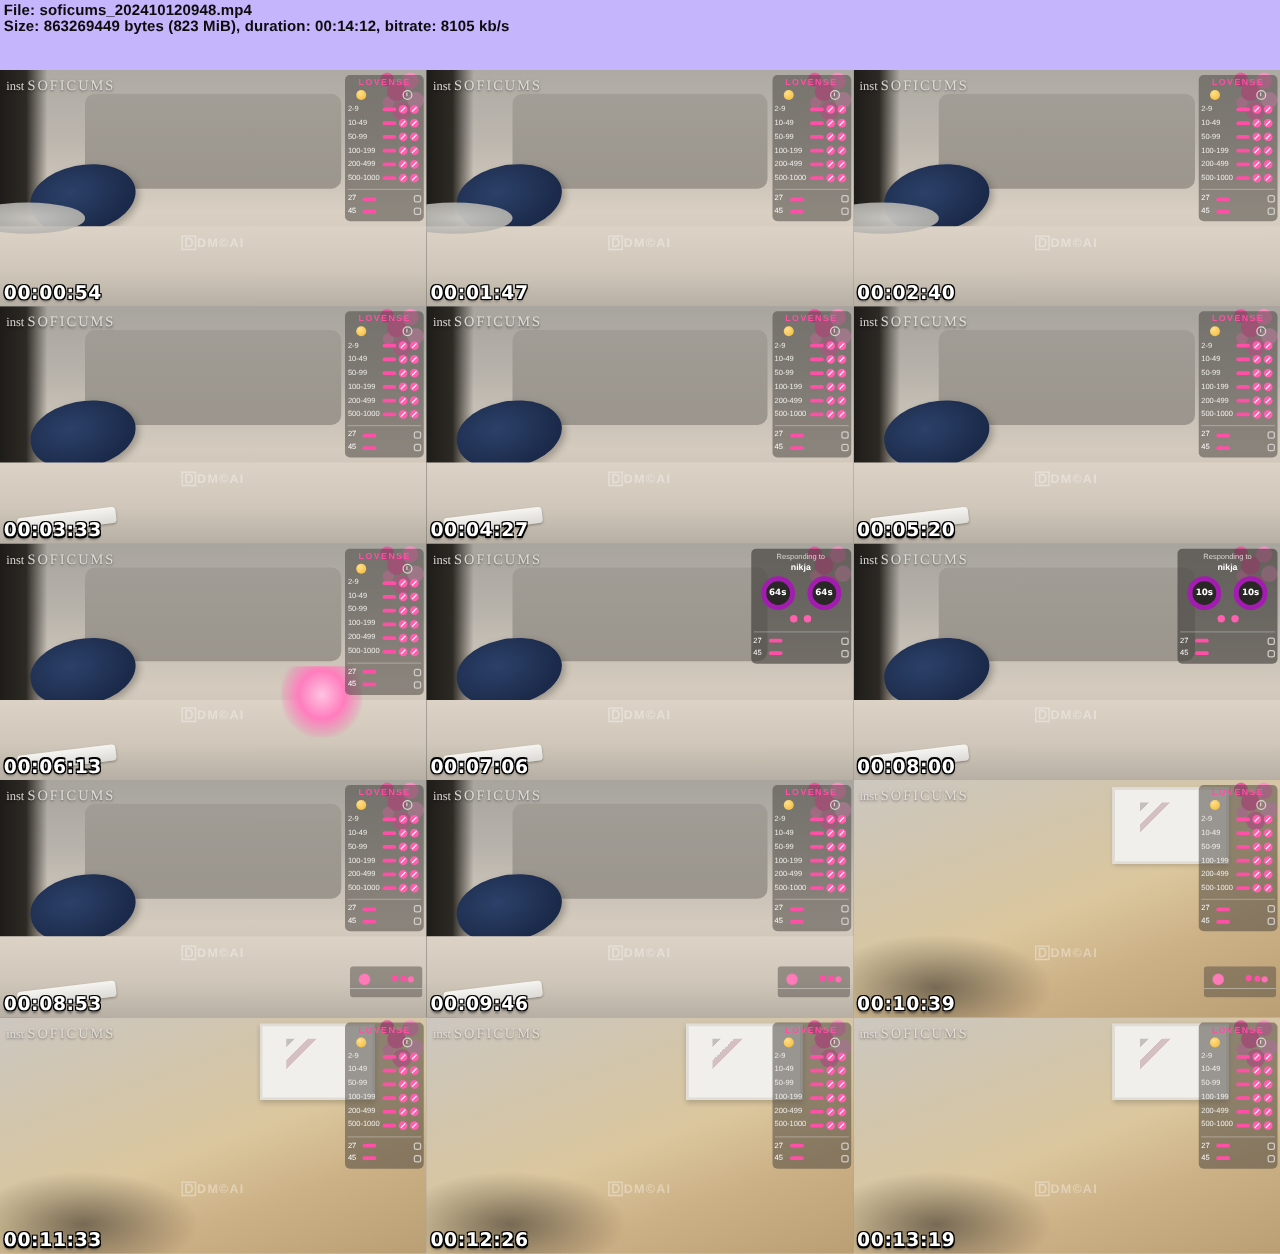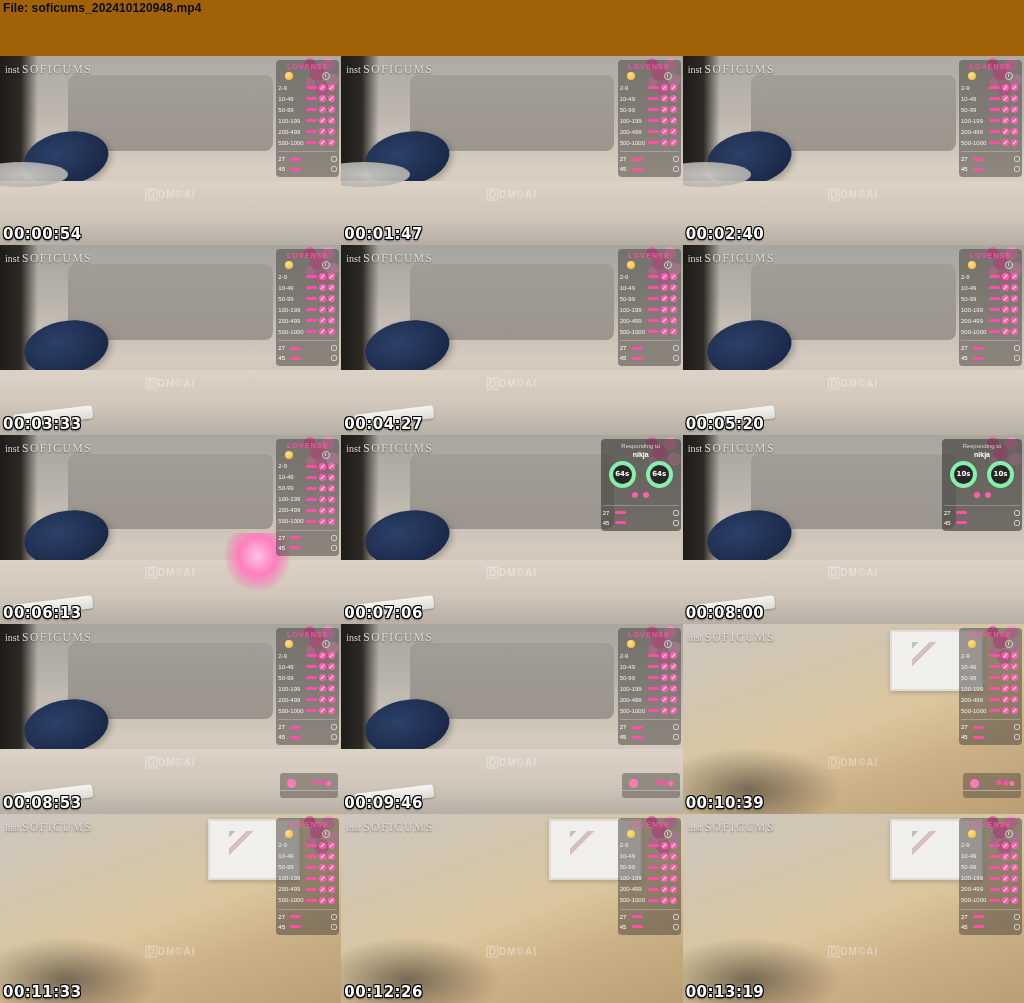--- a/index.html
+++ b/index.html
@@ -1,19 +1,19 @@
 <!DOCTYPE html>
 <html><head>
 <meta charset="utf-8">
 <style>
   html,body{margin:0;padding:0;}
   body{width:1024px;height:1003px;background:#fff;font-family:"Liberation Sans",sans-serif;overflow:hidden;}
 
   
-  .header{height:56px;box-sizing:border-box;padding:2px 0 0 3px;background:#a16207;}
+  .header{height:56px;box-sizing:border-box;padding:2px 0 0 3px;background:#c4b5fd;}
   .header .line{font-weight:bold;font-size:12px;line-height:13.4px;color:#0c0c0c;white-space:nowrap;letter-spacing:.1px;}
 
   
   .grid{width:1024px;height:947px;display:grid;grid-template-columns:repeat(3,1fr);grid-template-rows:repeat(5,1fr);}
   .thumb{position:relative;overflow:hidden;background:#9a958e;}
 
   
   .scene{position:absolute;inset:0;}
   .scene i{display:none;position:absolute;}
   .scene-wide-a .scene{background:linear-gradient(180deg,#aeaaa3 0%,#bcb6ae 30%,#ccc4b9 46%,#d9cfc2 60%,#d2c8bb 80%,#bfb7ac 100%);}
@@ -83,21 +83,21 @@
   .fr-num{font-size:6px;color:#fff;width:9px;}
   .fr-ico{width:6px;height:6px;border:1px solid #cfccc7;border-radius:2px;margin-left:auto;box-sizing:border-box;}
 
   
   .timer{display:none;padding:2px 1px 4px;}
   .variant-timer .menu{width:80px;background:rgba(58,55,52,.62);}
   .variant-timer .timer{display:block;}
   .timer-label{font-size:6px;color:#d8d5d0;text-align:center;}
   .timer-name{font-size:7px;color:#fff;font-weight:bold;text-align:center;margin:2px 0 3px;}
   .timer-circles{display:flex;justify-content:space-around;}
-  .ring{width:27px;height:27px;border-radius:50%;background:#2a2826;border:4px solid #86efac;
+  .ring{width:27px;height:27px;border-radius:50%;background:#2a2826;border:4px solid #a21caf;
     box-sizing:border-box;display:flex;align-items:center;justify-content:center;}
   .ring b{color:#fff;font-size:7px;font-family:"DejaVu Sans",sans-serif;}
   .timer-dots{display:flex;justify-content:center;gap:5px;margin-top:4px;}
   .timer-dots span{width:6px;height:6px;border-radius:50%;background:#ff5fae;display:inline-block;}
 
   
   .badge{display:none;position:absolute;right:3px;bottom:16px;width:58px;height:25px;border-radius:3px;background:
     radial-gradient(circle at 20% 42%,#ff7ab8 0 4px,transparent 5px),
     radial-gradient(circle at 62% 38%,#ff4fa6 0 2px,transparent 3px),
     radial-gradient(circle at 74% 40%,#ff4fa6 0 2px,transparent 3px),
@@ -110,20 +110,21 @@
   .ts{position:absolute;left:3px;bottom:2px;margin:0;font-family:"DejaVu Sans",sans-serif;font-weight:bold;
     font-size:15px;color:#fff;letter-spacing:.5px;
     text-shadow:-1px -1px 0 #000,1px -1px 0 #000,-1px 1px 0 #000,1px 1px 0 #000,0 2px 2px rgba(0,0,0,.55);}
 </style>
 </head>
 <body>
 
 <div class="sheet">
   <div class="header">
     <div class="line">File: soficums_202410120948.mp4</div>
+    <div class="line">Size: 863269449 bytes (823 MiB), duration: 00:14:12, bitrate: 8105 kb/s</div>
   </div>
   <div class="grid" id="grid">
   <figure class="thumb scene-wide-a" style="margin:0;">
     <div class="scene">
       <i class="curtain"></i>
       <i class="headboard"></i>
       <i class="pillow"></i>
       <i class="bed"></i>
       <i class="table"></i>
 

